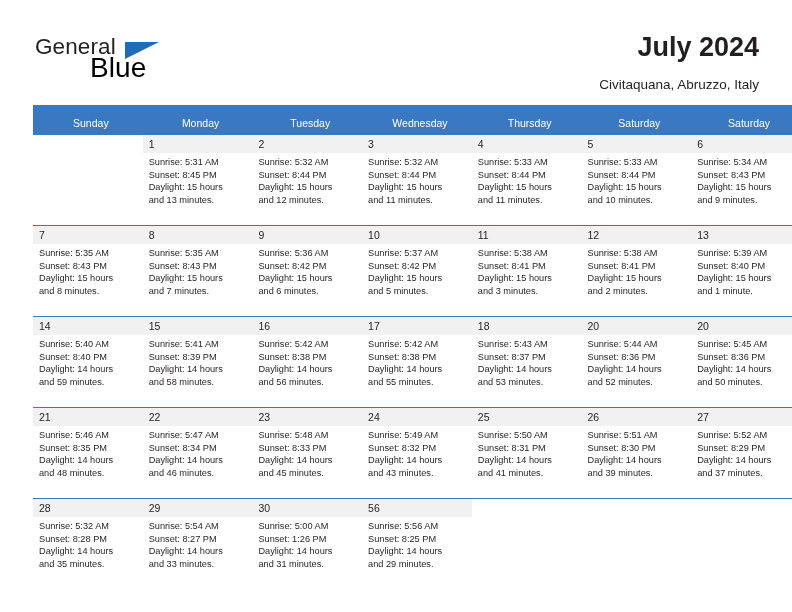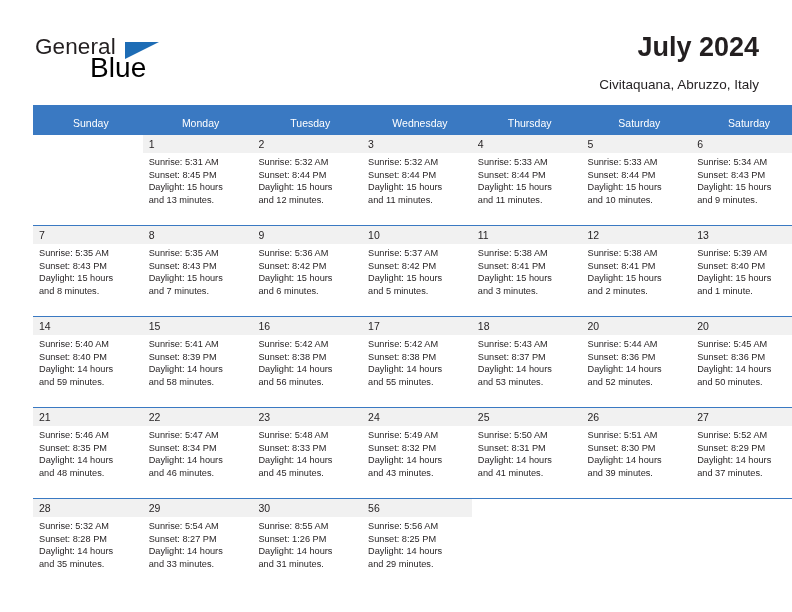--- a/index.html
+++ b/index.html
@@ -507,21 +507,21 @@
                 <div>Sunset: 8:27 PM</div>
                 <div>Daylight: 14 hours</div>
                 <div>and 33 minutes.</div>
               </div>
             </div>
           </td>
           <td>
             <div class="cell-inner">
               <div class="daynum">30</div>
               <div class="events">
-                <div>Sunrise: 8:55 AM</div>
+                <div>Sunrise: 5:00 AM</div>
                 <div>Sunset: 1:26 PM</div>
                 <div>Daylight: 14 hours</div>
                 <div>and 31 minutes.</div>
               </div>
             </div>
           </td>
           <td>
             <div class="cell-inner">
               <div class="daynum">56</div>
               <div class="events">

